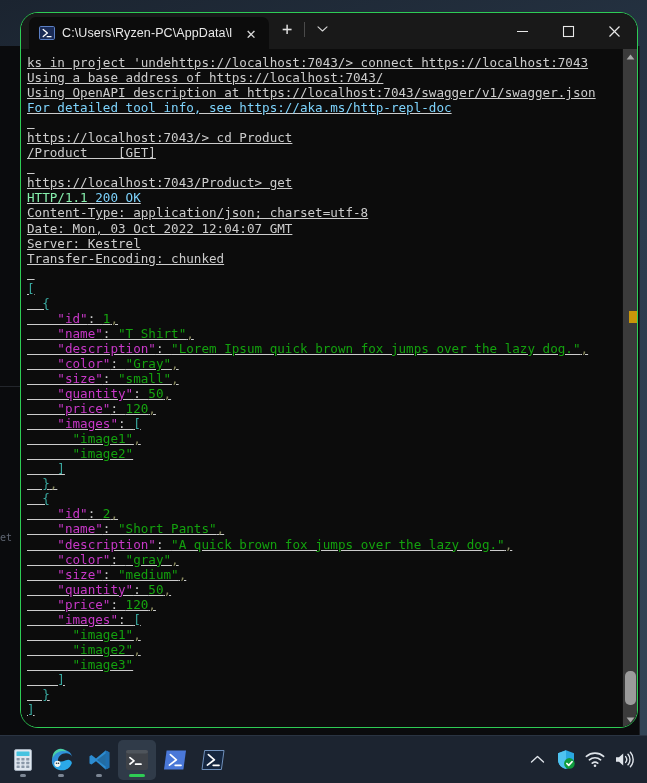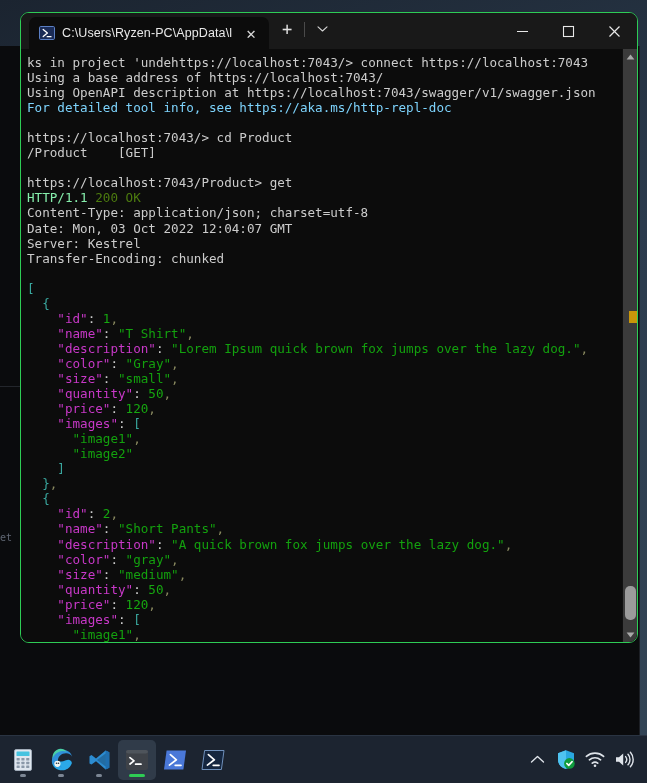--- a/index.html
+++ b/index.html
@@ -27,24 +27,24 @@
   #bg-sep {
     position:absolute; left:0; top:340px; width:26px; height:1px; background:#23262c;
   }
   #bg-bracket {
     position:absolute; left:19px; top:703px; color:#2bbdb0; font-size:12.5px;
     font-family:"DejaVu Sans Mono", monospace;
   }
 
   
   #terminal {
-    position:absolute; left:20px; top:12px; width:618px; height:631px;
+    position:absolute; left:20px; top:12px; width:618px; height:716px;
     background:#0c0c0c;
     border:1.5px solid #2ecc55;
-    border-radius:9px;
+    border-radius:18px;
     overflow:hidden;
   }
   
   #titlebar {
     height:36px; background:#191919; display:flex; align-items:flex-end;
     position:relative;
   }
   #tabstrip { display:flex; align-items:flex-end; height:36px; padding-left:8px; }
   .tab {
     height:32px; display:flex; align-items:center; gap:7px;
@@ -79,27 +79,27 @@
   #termbody {
     position:absolute; left:0; top:36px; right:0; bottom:0;
     background:#0c0c0c; display:flex;
   }
   #screen {
     flex:1 1 auto; padding:6px 0 0 6px; overflow:hidden;
     font-family:"DejaVu Sans Mono", monospace;
     font-size:12.6px; line-height:15.05px;
     color:#cccccc; white-space:pre;
   }
-  #screen .ln { white-space:pre; height:15.05px; }
+  #screen .ln { white-space:pre; height:15.05px;text-decoration:underline; }
 
   
   .c-def   { color:#cccccc; }
   .c-cyan  { color:#7dd3fc; }
   .c-green { color:#86efac; }
-  .c-bgrn  { color:#4d7c0f; }
+  .c-bgrn  { color:#7dd3fc; }
   .c-key   { color:#c838c8; }
   .c-str   { color:#13a10e; }
   .c-num   { color:#16a810; }
   .c-brk   { color:#3aa9a0; }
   .c-punct { color:#8a8a60; }
   .c-colon { color:#cccccc; }
 
   
   #scrollbar {
     flex:0 0 15px; background:#3b3b3b; position:relative;

